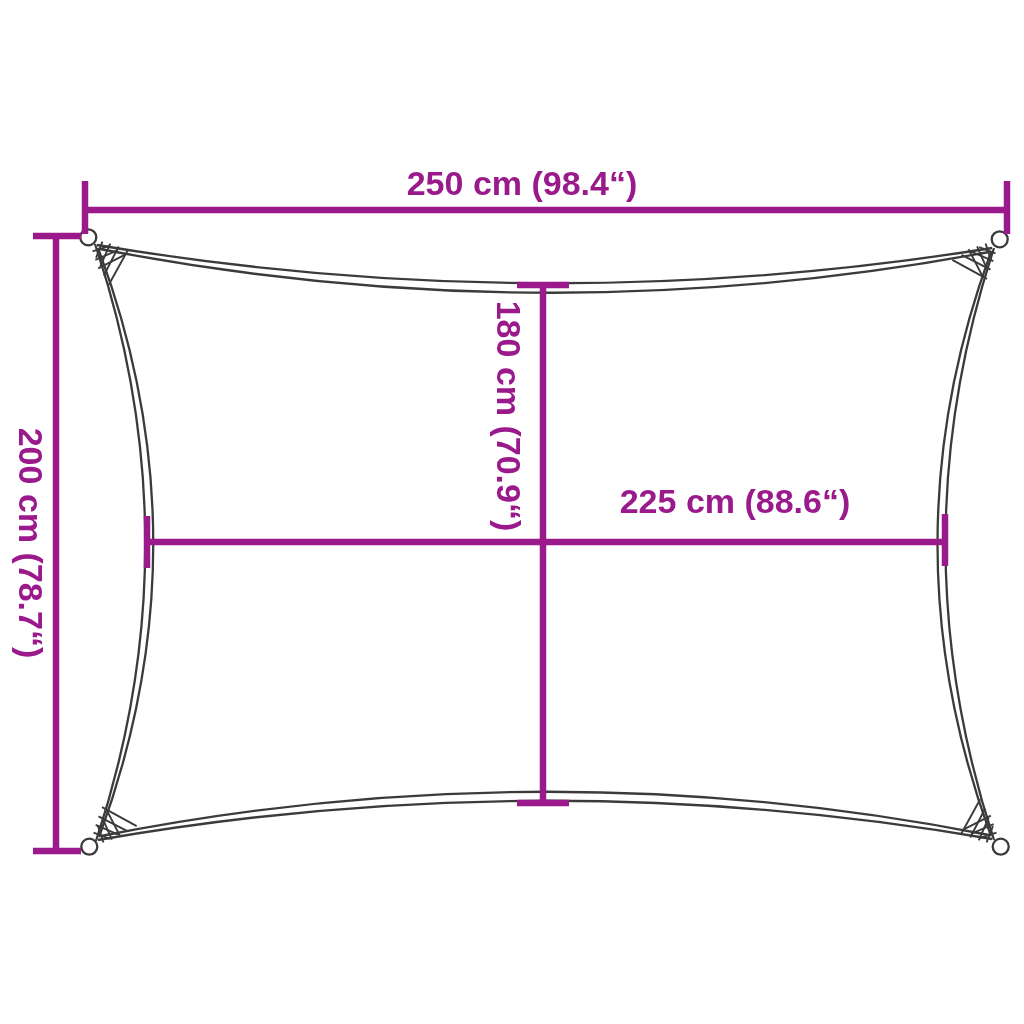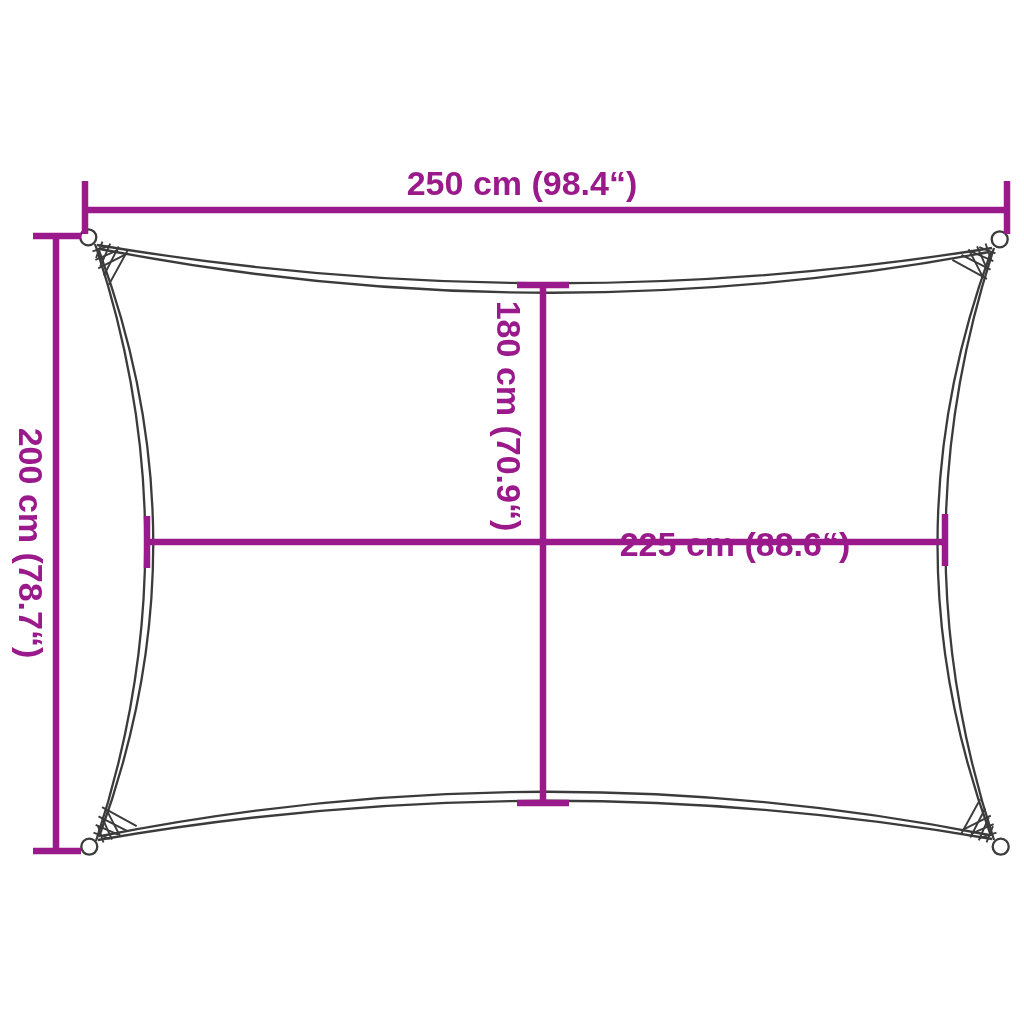--- a/index.html
+++ b/index.html
@@ -94,15 +94,15 @@
       <line class="dim" x1="945" y1="514" x2="945" y2="566"></line>
     </g>
   </svg>
 
   <div class="dim-label" style="left:522px; top:183px;">250 cm (98.4“)</div>
 
   <div class="dim-label vertical" style="left:30px; top:543px;">200 cm (78.7“)</div>
 
   <div class="dim-label vertical" style="left:508px; top:416px;">180 cm (70.9“)</div>
 
-  <div class="dim-label" style="left:735px; top:544px;">225 cm (88.6“)</div>
+  <div class="dim-label" style="left:735px; top:501px;">225 cm (88.6“)</div>
 
 </div>
 
 </body></html>

